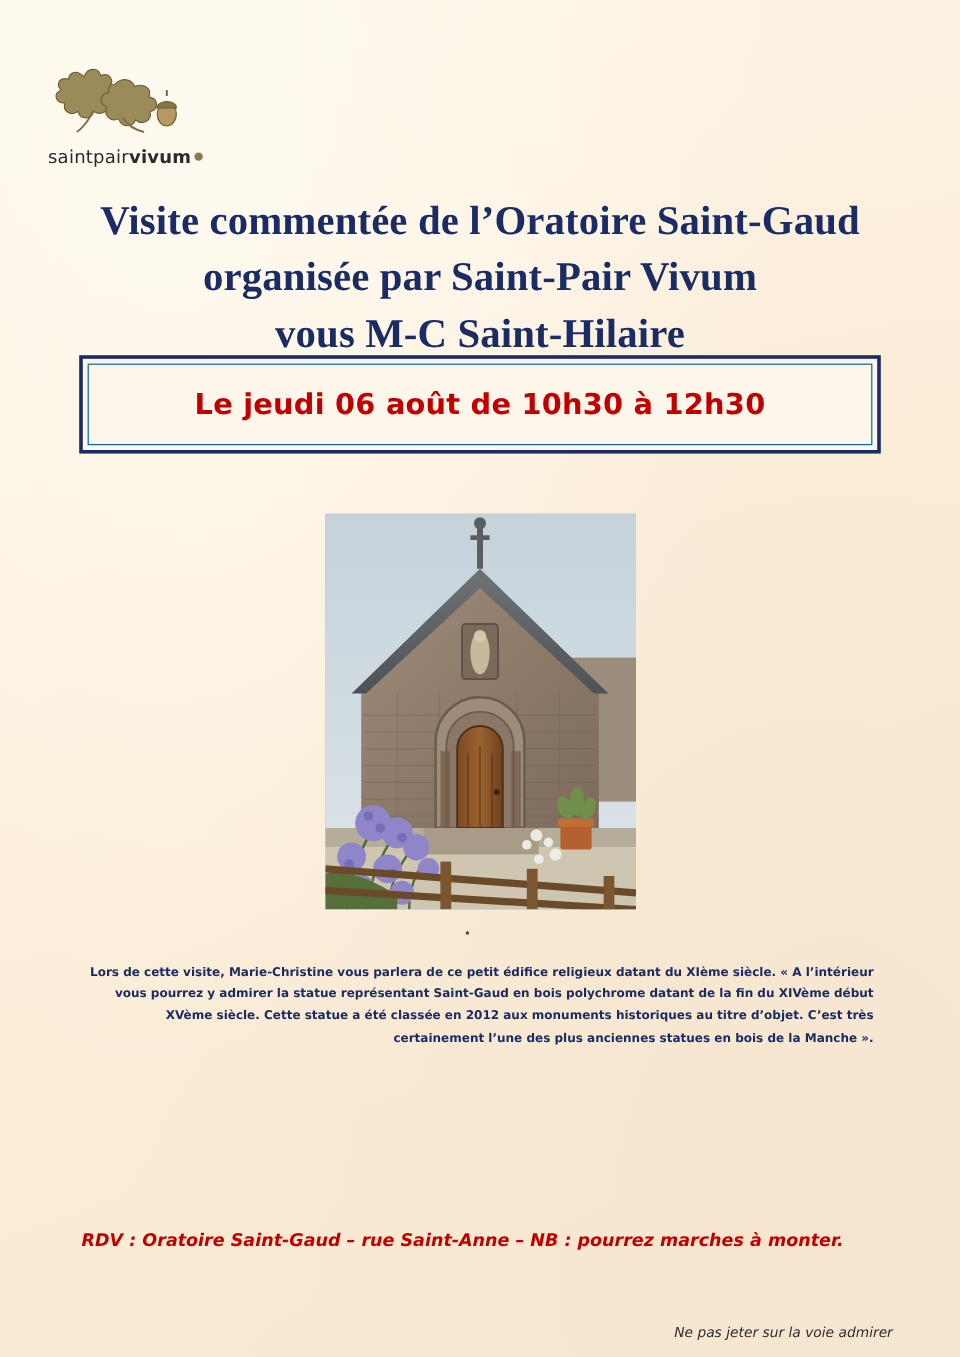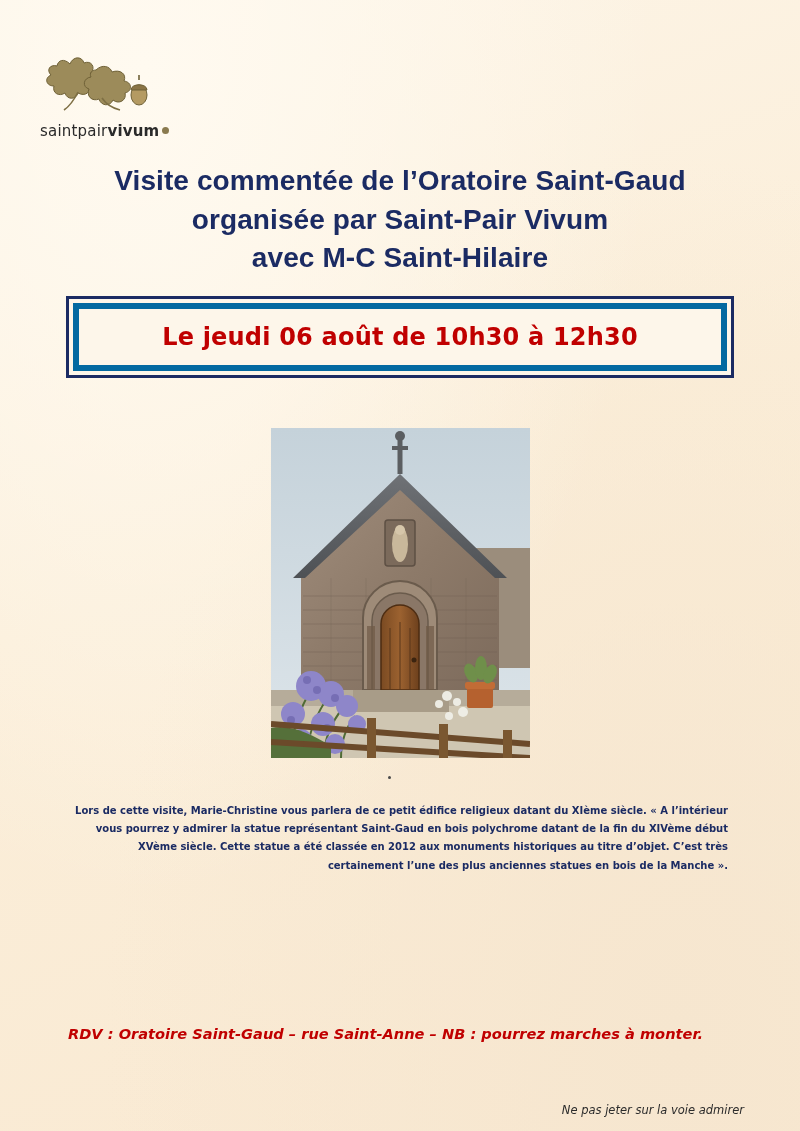--- a/index.html
+++ b/index.html
@@ -63,23 +63,23 @@
     vertical-align: 2px;
   }
 
   
   .title {
     position: absolute;
     left: 0; right: 0;
     top: 138px;
     text-align: center;
     color: #1b2b63;
-    font-family: Liberation Sans, sans-serif;
+    font-family: Liberation Serif, serif;
     font-weight: 700;
-    font-size: 28px;
+    font-size: 34px;
     line-height: 1.38;
     letter-spacing: .1px;
     padding: 0 48px;
     box-sizing: border-box;
   }
   .title div { white-space: nowrap; }
 
   
   .date-box {
     position: absolute;
@@ -88,21 +88,21 @@
     width: 668px;
     height: 82px;
     box-sizing: border-box;
     border: 3px solid #1b2b63;
     background: #fdf6ea;
     padding: 4px;
   }
   .date-box-inner {
     width: 100%;
     height: 100%;
-    border: 6px solid #0369a1;
+    border: 1px solid #0369a1;
     box-sizing: border-box;
     display: flex;
     align-items: center;
     justify-content: center;
   }
   .date-text {
     color: #c00000;
     font-family: "DejaVu Sans", sans-serif;
     font-weight: 700;
     font-size: 24px;
@@ -194,21 +194,21 @@
       </g>
     </svg>
     <div class="logo-word">
       <span class="light">saintpair</span><b>vivum</b><span class="logo-dot"></span>
     </div>
   </div>
 
   <div class="title">
     <div>Visite commentée de l’Oratoire Saint-Gaud</div>
     <div>organisée par Saint-Pair Vivum</div>
-    <div>avec M-C Saint-Hilaire</div>
+    <div>vous M-C Saint-Hilaire</div>
   </div>
 
   <div class="date-box">
     <div class="date-box-inner">
       <span class="date-text">Le jeudi 06 août de 10h30 à 12h30</span>
     </div>
   </div>
 
   <div class="photo">
     <svg width="259" height="330" viewBox="0 0 259 330">

